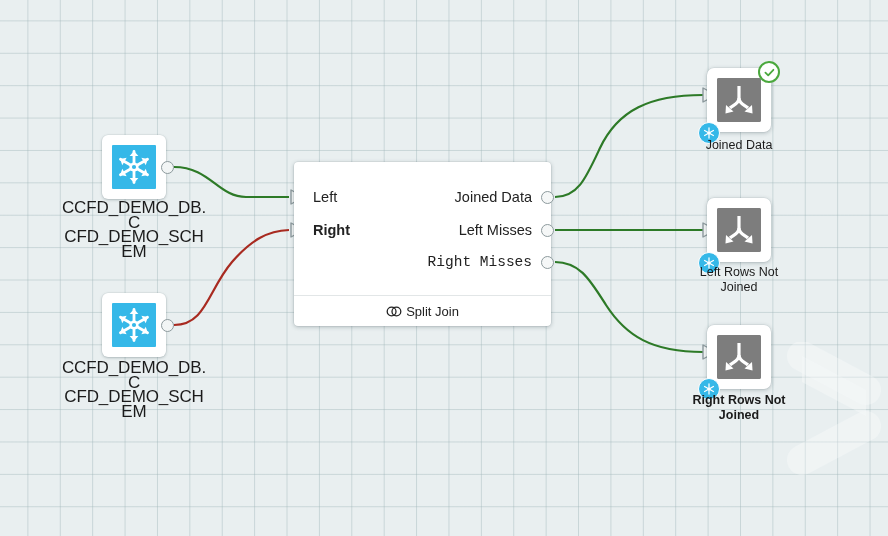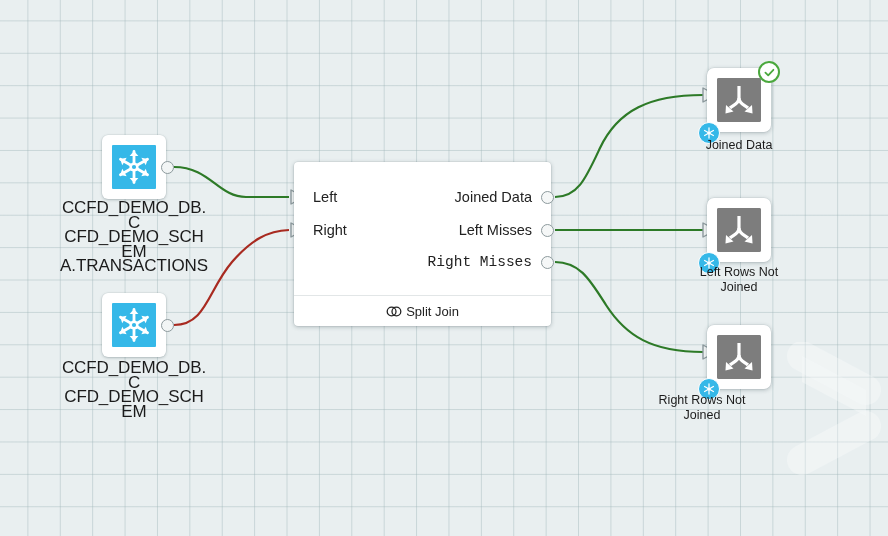--- a/index.html
+++ b/index.html
@@ -259,21 +259,20 @@
           </g>
           <circle cx="22" cy="22" r="4.6"></circle>
         </g>
         <circle cx="22" cy="22" r="2.1" fill="#35b8e8"></circle>
       </svg>
     </div>
     <div class="port-dot" style="left:161px; top:161px;"></div>
     <div class="node-caption" style="left:59px; top:201px;">
       <div>CCFD_DEMO_DB.C</div>
       <div>CFD_DEMO_SCHEM</div>
-      <div>A.TRANSACTIONS</div>
     </div>
   </div>
 
   <div class="node">
     <div class="src-box" style="left:102px; top:293px;">
       <svg class="sf-logo" viewBox="0 0 44 44">
         <g fill="#ffffff">
           <rect x="20.6" y="5" width="2.8" height="34" rx="1.4"></rect>
           <rect x="20.6" y="5" width="2.8" height="34" rx="1.4" transform="rotate(60 22 22)"></rect>
           <rect x="20.6" y="5" width="2.8" height="34" rx="1.4" transform="rotate(-60 22 22)"></rect>
@@ -297,21 +296,21 @@
     <div class="port-dot" style="left:161px; top:319px;"></div>
     <div class="node-caption" style="left:59px; top:361px;">
       <div>CCFD_DEMO_DB.C</div>
       <div>CFD_DEMO_SCHEM</div>
     </div>
   </div>
 
   <div class="sj">
     <div class="sj-body">
       <div class="sj-in" style="top:27px;">Left</div>
-      <div class="sj-in" style="top:60px;">Right</div>
+      <div class="sj-in" style="top:60px;font-weight:bold;">Right</div>
 
       <div class="sj-out" style="top:27px;">Joined Data</div>
       <div class="sj-out" style="top:60px;text-align:right;">Left Misses</div>
       <div class="sj-out" style="top:92px;font-family:Liberation Mono, monospace;">Right Misses</div>
     </div>
 
     <div class="sj-footer">
       <svg width="16" height="13" viewBox="0 0 16 13">
         <circle cx="5.6" cy="6.5" r="4.4" fill="none" stroke="#222" stroke-width="1.3"></circle>
         <circle cx="10.4" cy="6.5" r="4.4" fill="none" stroke="#222" stroke-width="1.3"></circle>
@@ -399,19 +398,19 @@
     <div class="badge-sf" style="left:698px; top:378px;">
       <svg width="14" height="14" viewBox="0 0 44 44">
         <g fill="#ffffff">
           <rect x="20" y="4" width="4" height="36" rx="2"></rect>
           <rect x="20" y="4" width="4" height="36" rx="2" transform="rotate(60 22 22)"></rect>
           <rect x="20" y="4" width="4" height="36" rx="2" transform="rotate(-60 22 22)"></rect>
           <circle cx="22" cy="22" r="5"></circle>
         </g>
       </svg>
     </div>
-    <div class="dst-caption" style="left:642px; top:393px;">
+    <div class="dst-caption" style="left:679px; top:393px;font-weight:bold;">
       <div>Right Rows Not</div>
       <div>Joined</div>
     </div>
   </div>
 
 </div>
 
 </body></html>

